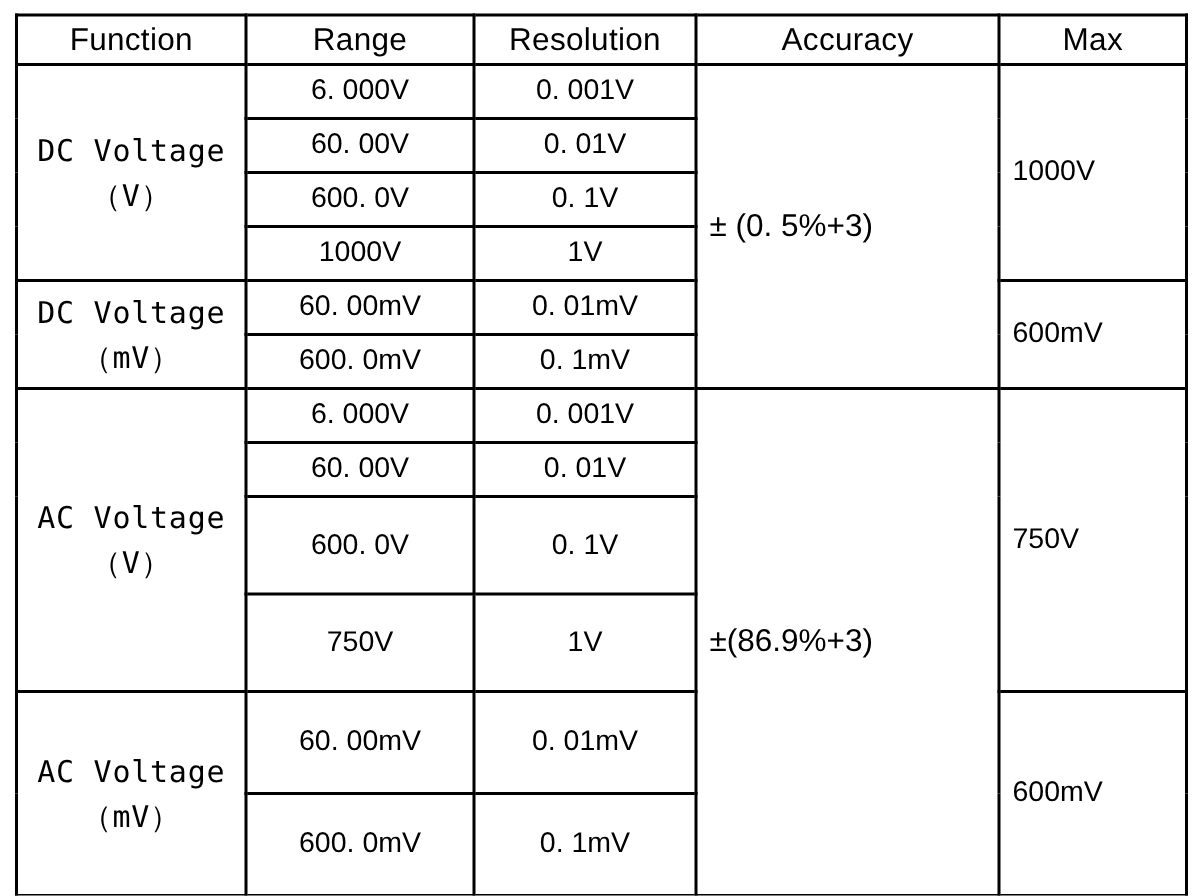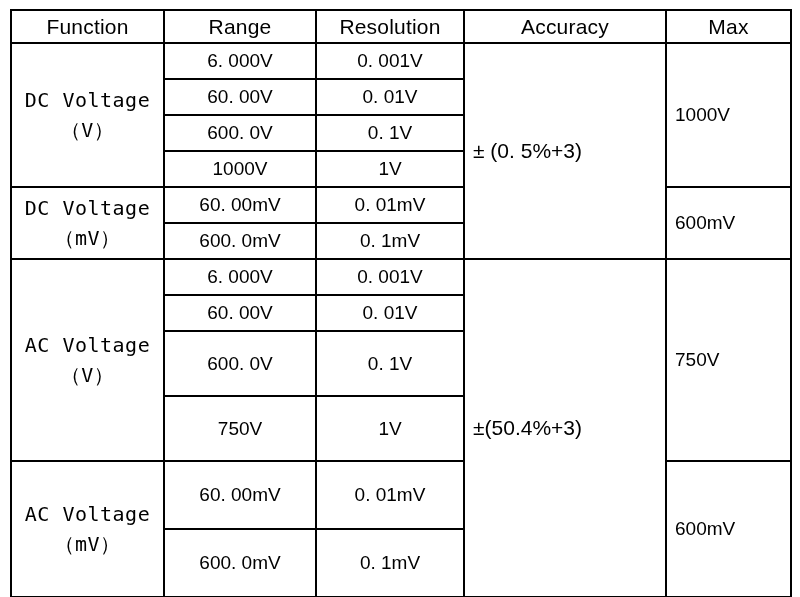--- a/index.html
+++ b/index.html
@@ -158,21 +158,21 @@
         <td class="res-cell">0. 1mV</td>
       </tr>
 
       <tr class="r-short">
         <td class="func-cell" rowspan="4">
           <span class="func-line">AC Voltage</span>
           <span class="func-unit">（V）</span>
         </td>
         <td class="range-cell">6. 000V</td>
         <td class="res-cell">0. 001V</td>
-        <td class="acc-cell" rowspan="6">±(50.4%+3)</td>
+        <td class="acc-cell" rowspan="6">±(86.9%+3)</td>
         <td class="max-cell" rowspan="4">750V</td>
       </tr>
       <tr class="r-short">
         <td class="range-cell">60. 00V</td>
         <td class="res-cell">0. 01V</td>
       </tr>
       <tr class="r-tall">
         <td class="range-cell">600. 0V</td>
         <td class="res-cell">0. 1V</td>
       </tr>

